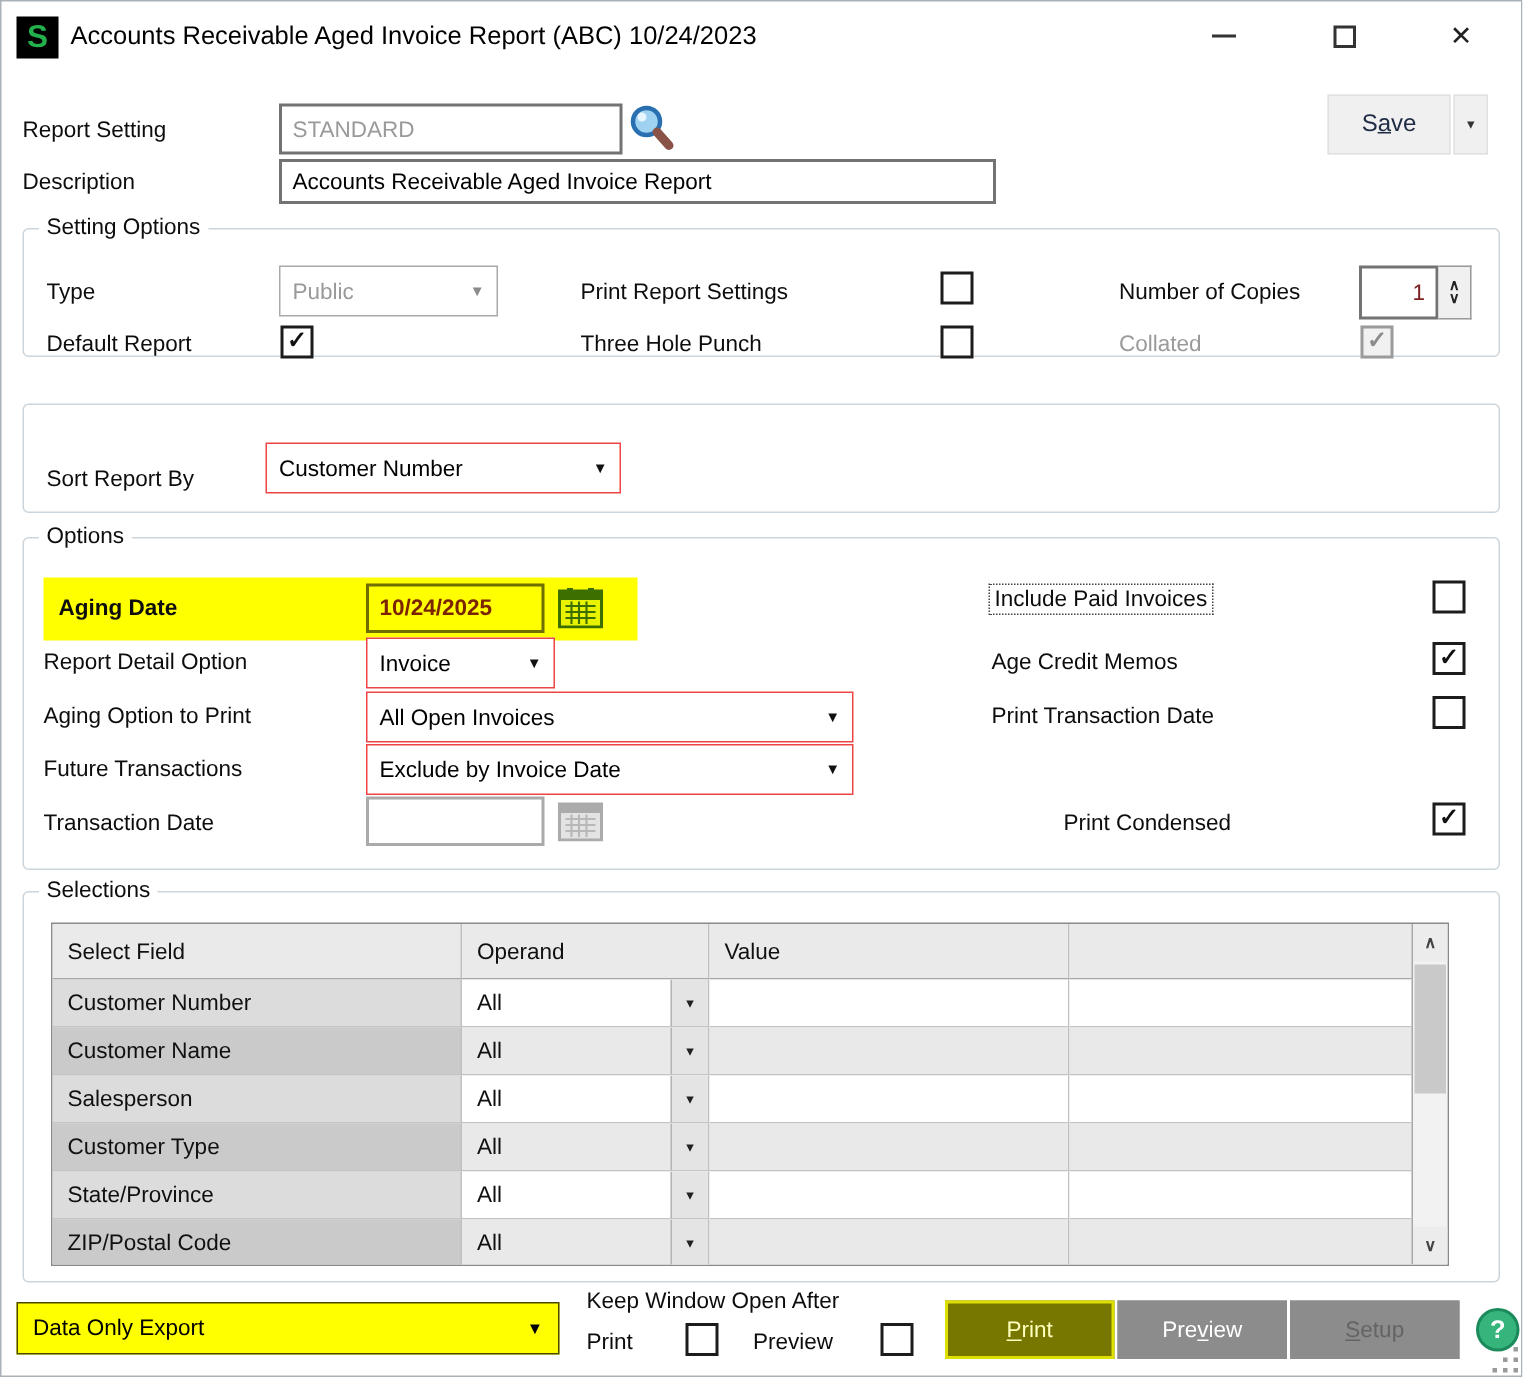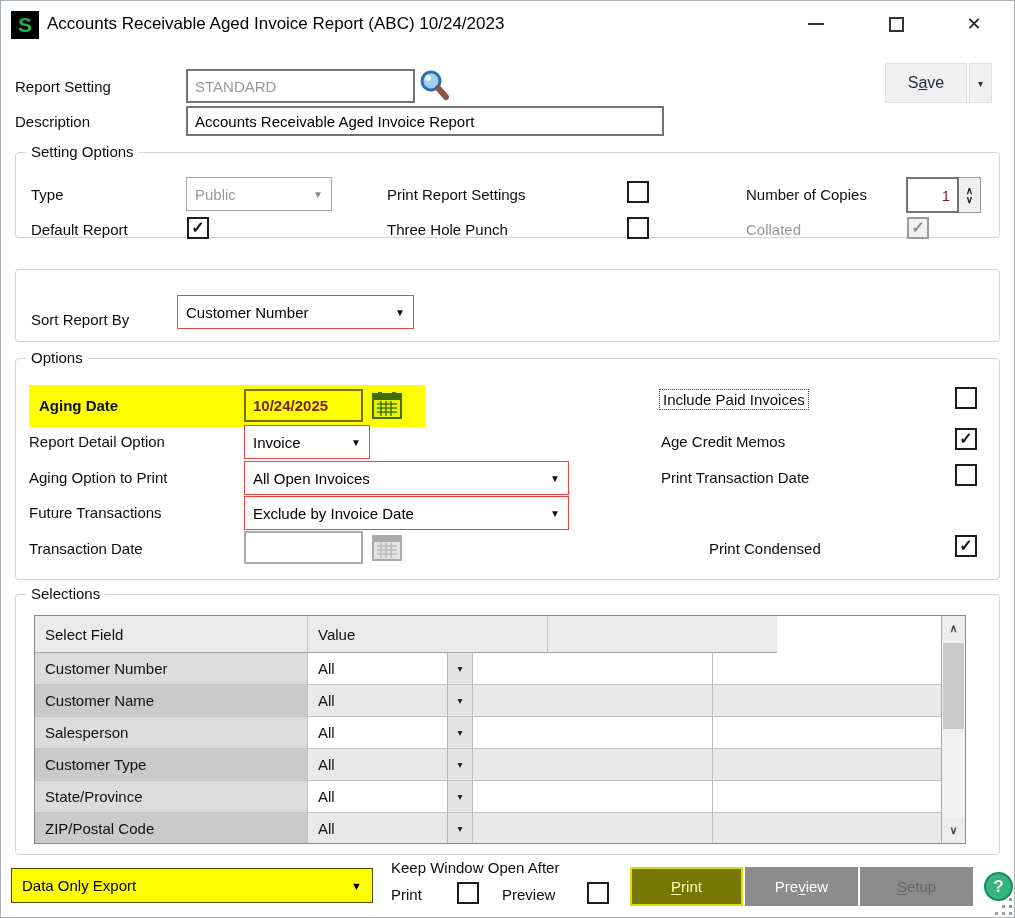--- a/index.html
+++ b/index.html
@@ -233,20 +233,21 @@
       <span>✓</span>
     </div>
 
   <div class="group" style="left:14px;top:593px;width:985px;height:261px;">
     <span class="legend">Selections</span>
   </div>
 
   <div class="tbl">
     <div class="thead">
       <div class="tc hc w-field">Select Field</div>
+      <div class="tc hc w-op">Operand</div>
       <div class="tc hc w-val">Value</div>
       <div class="tc hc w-extra"></div>
     </div>
 
     <div class="trow r-even">
       <div class="tc tc-field w-field">Customer Number</div>
       <div class="tc tc-operand w-op">
         <span>All</span>
         <span class="op-btn">
             <span>▾</span>

